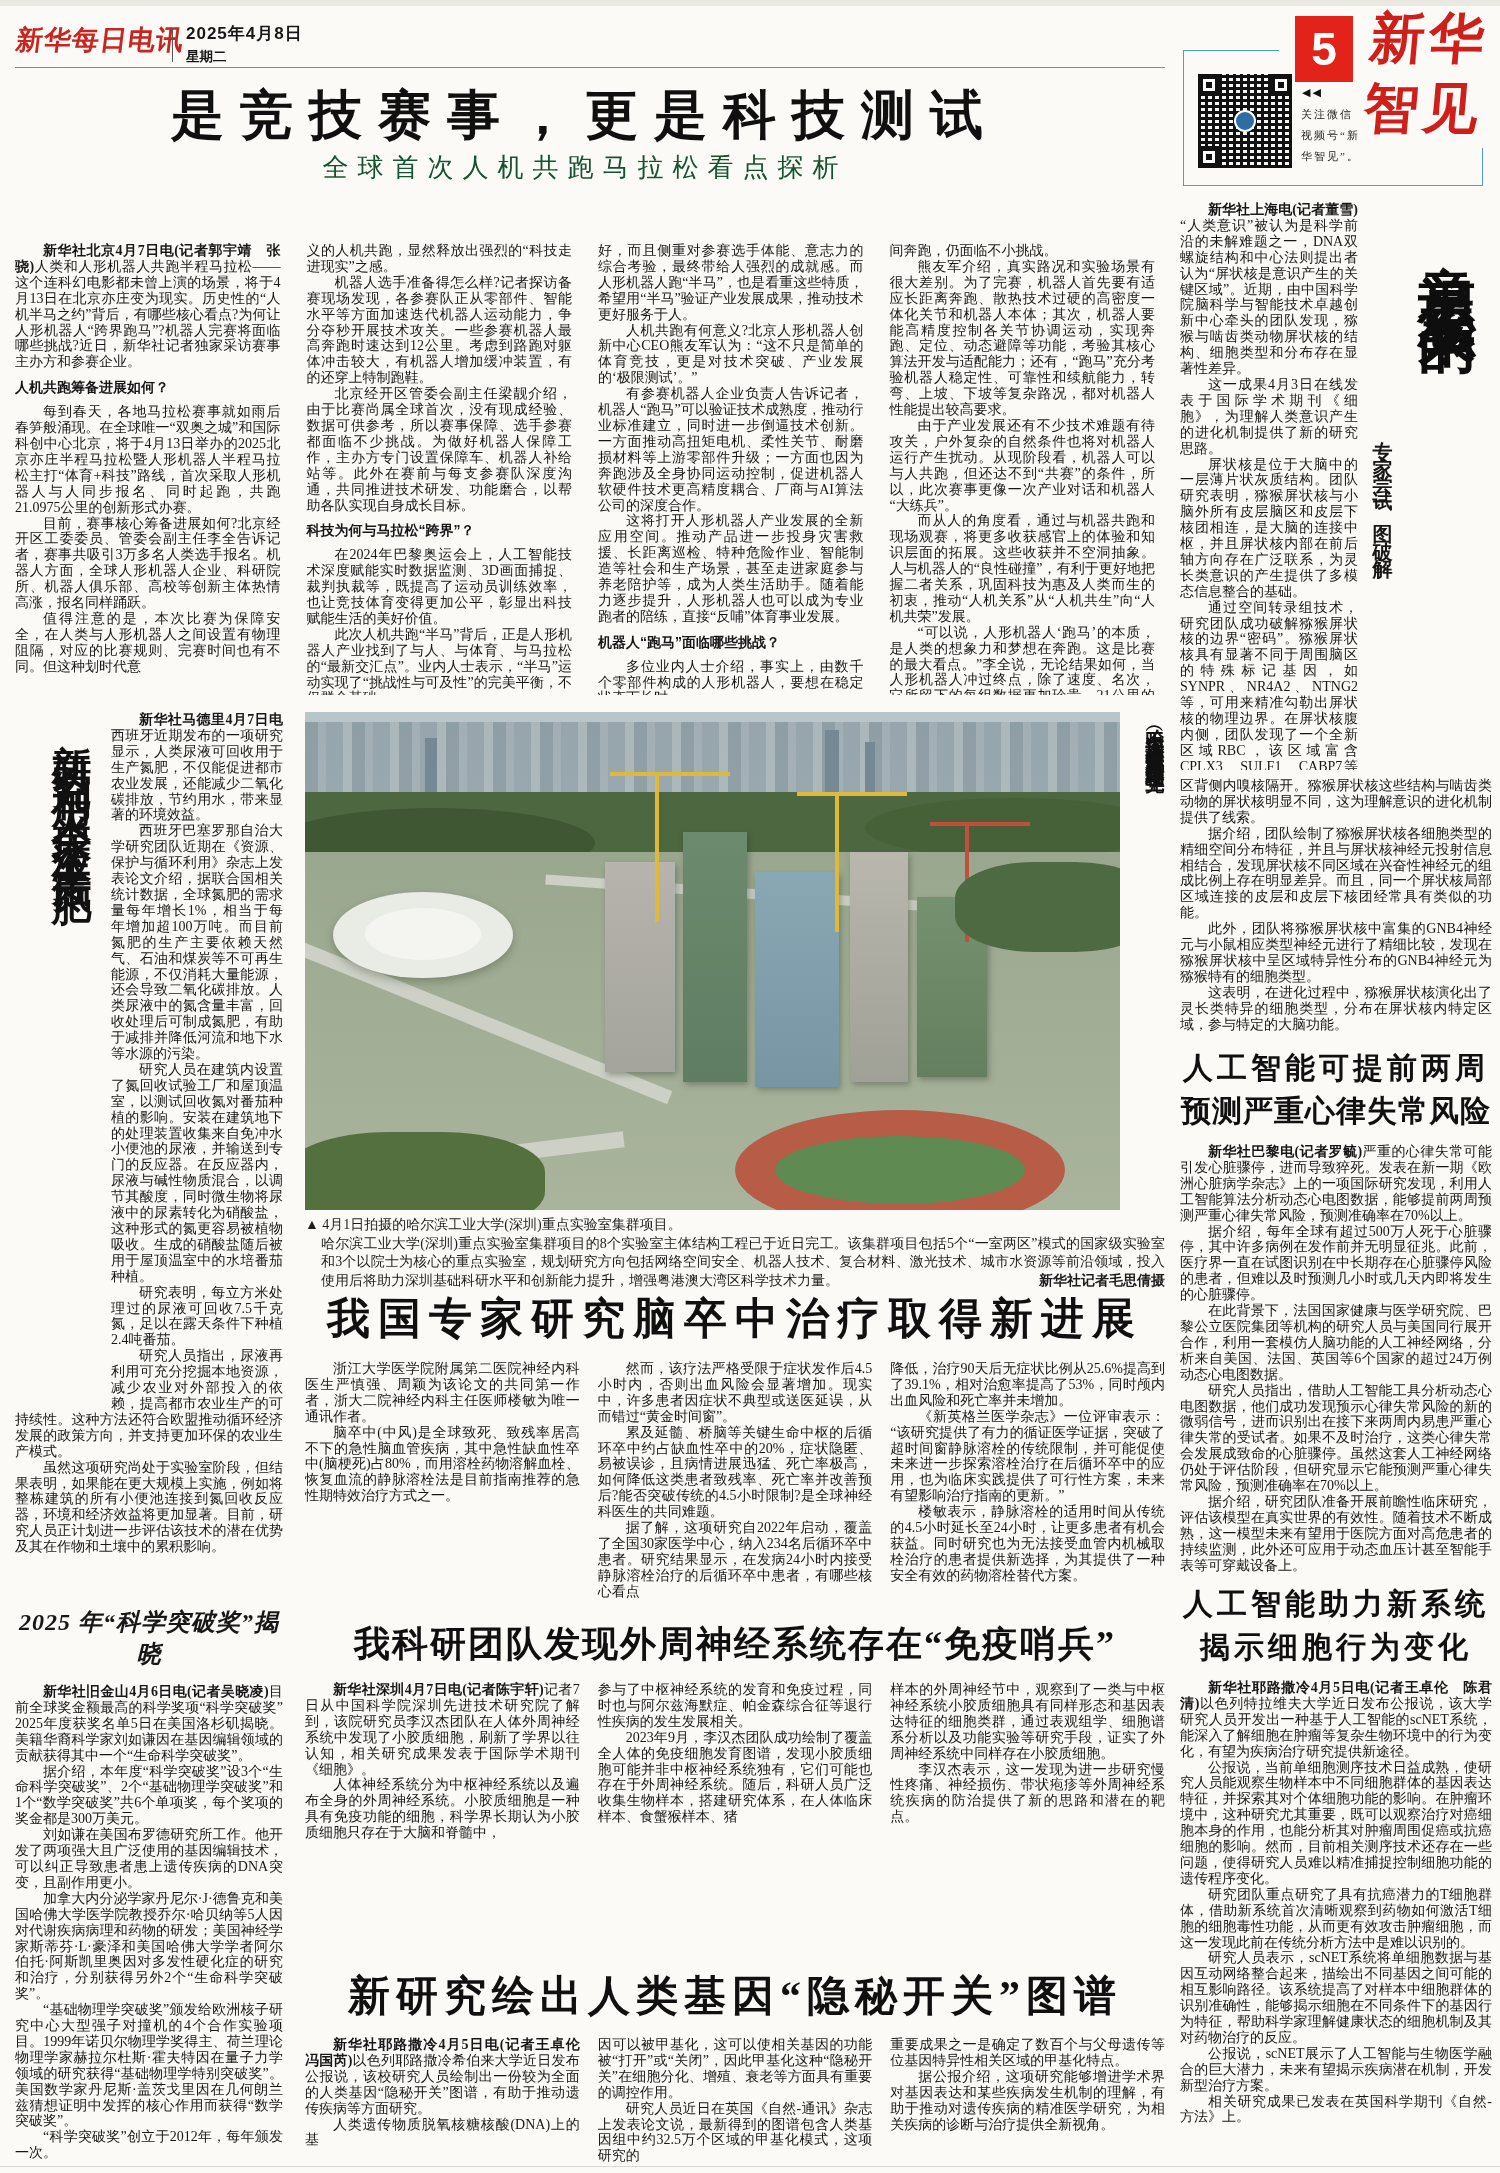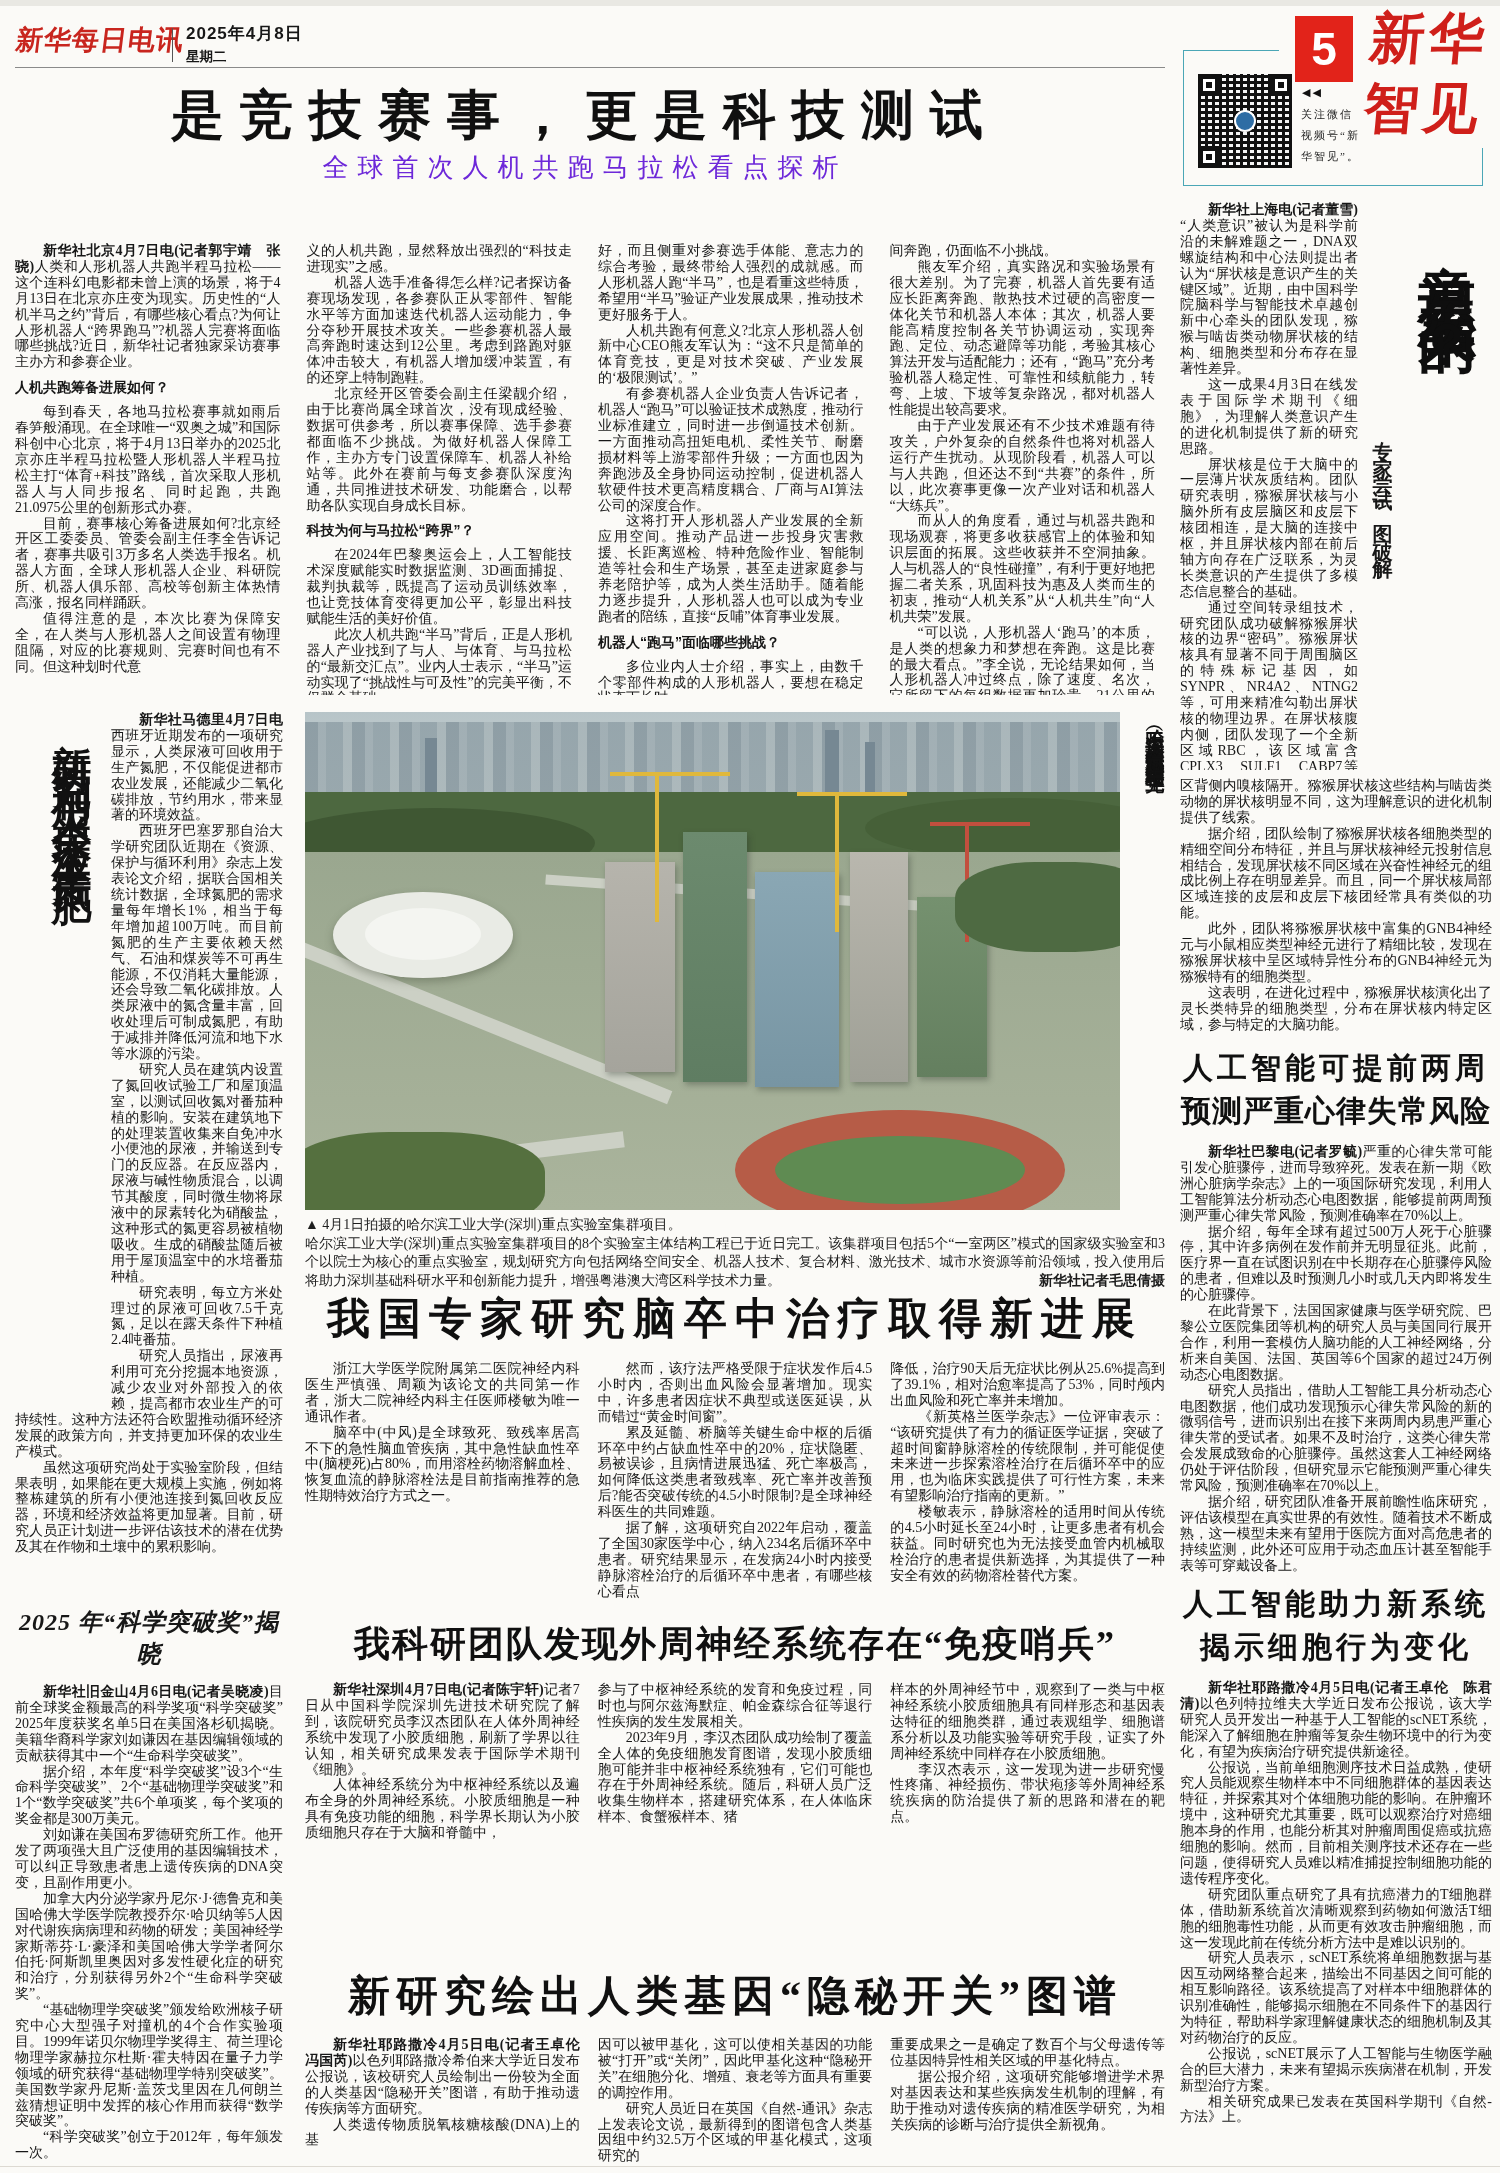--- a/index.html
+++ b/index.html
@@ -44,21 +44,21 @@
   .blocks p { text-align:justify; font-size:14px; line-height:15.9px; }
   .b-p, .b-lead { text-indent:2em; }
   .b-cont { text-indent:0; }
   .b-lead b, .blocks b { font-weight:bold; }
   .b-h { text-indent:0; text-align:center; font-family:"Liberation Sans",sans-serif;
     font-weight:bold; font-size:16.5px; line-height:20px; margin:10px 0 8px; }
   
   #main-headline { left:15px; top:80px; width:1140px; text-align:center; font-size:53px;
     font-weight:900; letter-spacing:16px; color:#101010; }
   #main-subtitle { left:15px; top:150px; width:1140px; text-align:center; font-size:26px;
-    font-family:"Liberation Sans",sans-serif; font-weight:500; letter-spacing:9px; color:#6d28d9; }
+    font-family:"Liberation Sans",sans-serif; font-weight:500; letter-spacing:9px; color:#14532d; }
   #main-cols { left:15px; top:243px; width:1140px; height:452px; display:flex; gap:26px; overflow:hidden; }
   #main-cols .mcol { flex:1; }
   
   #urine-article { left:15px; top:712px; width:268px; height:892px; overflow:hidden; }
   #urine-vhead { float:left; width:84px; height:688px; margin-right:12px;
     writing-mode:vertical-rl; text-orientation:upright; font-size:40px; font-weight:700;
     letter-spacing:12px; text-align:start; color:#111; }
   #breakthrough-article { left:15px; top:1606px; width:268px; height:562px; overflow:hidden; }
   #breakthrough-headline { text-align:center; font-size:24px; font-weight:700;
     letter-spacing:1px; margin-bottom:14px;font-style:italic; }
@@ -83,21 +83,21 @@
   #stadium { left:430px; top:398px; width:330px; height:120px; background:#b65c47; border-radius:50%; }
   #stadium-field { left:470px; top:424px; width:250px; height:68px; background:#5f8b52; border-radius:50%; }
   #photo-trees-r { left:650px; top:150px; width:200px; height:90px; background:#4e6a42; border-radius:40%; }
   #photo-trees-b { left:-20px; top:420px; width:260px; height:100px; background:#55703f; border-radius:40%; }
   
   #photo-side-caption { left:1128px; top:714px; width:40px; height:500px; writing-mode:vertical-rl;
     text-orientation:upright; font-size:19px; font-weight:700; letter-spacing:2px; color:#111; }
   
   #photo-caption { left:305px; top:1216px; width:860px; font-size:14px; line-height:18.5px; color:#1d1d1d; }
   #photo-caption .capline { text-align:left; }
-  #photo-caption .capbody { text-align:justify; }
+  #photo-caption .capbody { text-align:justify;margin-left:16px; }
   #photo-credit { position:absolute; right:0; bottom:0; font-weight:bold; background:#fbfaf7; padding-left:10px; }
   
   .center-art { left:305px; width:860px; overflow:hidden; }
   .center-headline { text-align:center; font-weight:700; color:#101010; }
   .tri-cols { display:flex; gap:18px; margin-top:13px; }
   .tri-cols .tcol { flex:1; }
   #stroke-article { top:1290px; height:384px; }
   #stroke-article .center-headline { font-size:43px; letter-spacing:8px; }
   #sentinel-article { top:1620px; height:276px; }
   #sentinel-article .center-headline { font-size:36px; letter-spacing:2px; }

